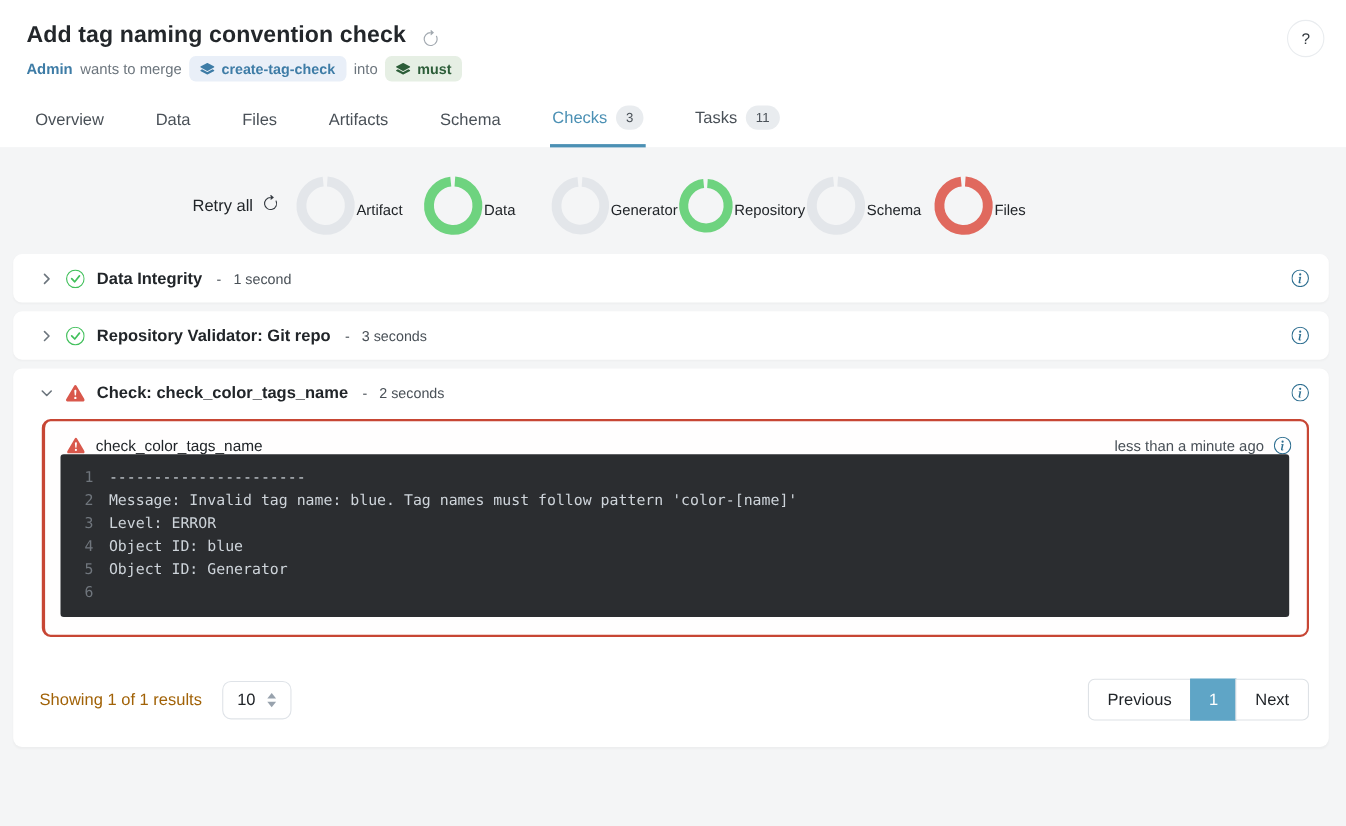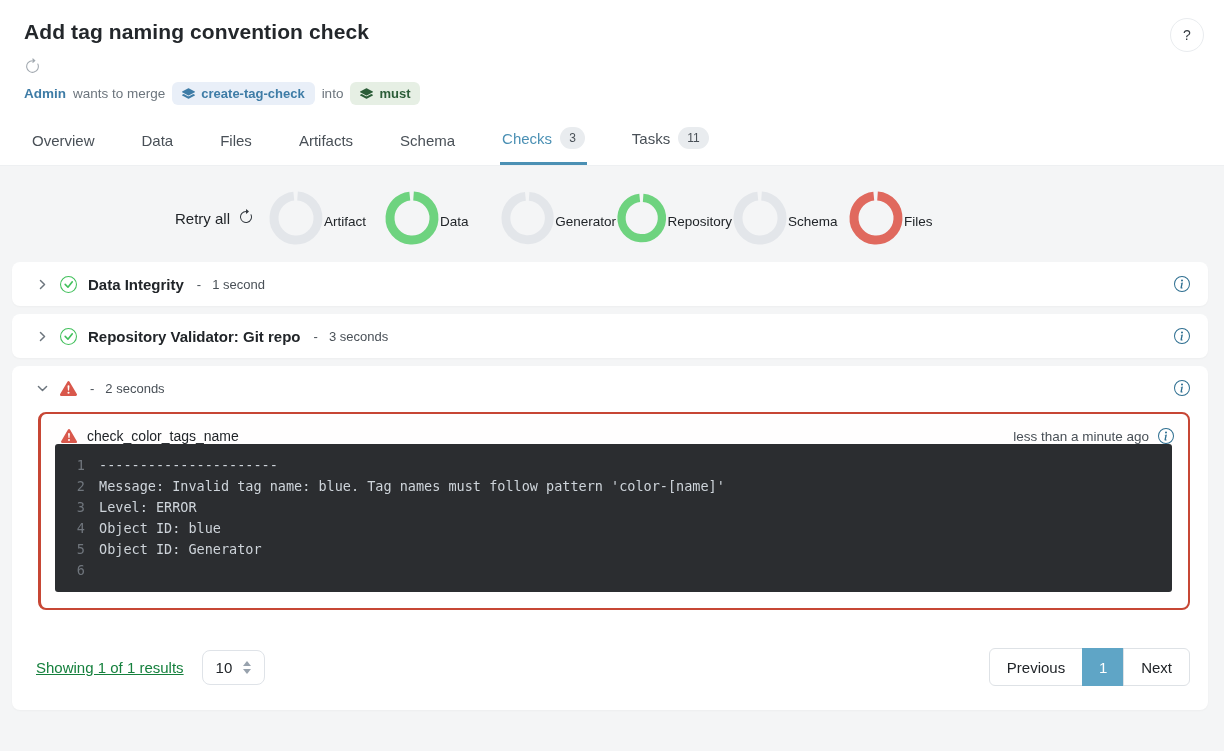--- a/index.html
+++ b/index.html
@@ -6,21 +6,21 @@
   html,body { margin:0; padding:0; }
   body {
     width:1224px; height:751px;
     background:#f4f5f6;
     font-family:"Liberation Sans", sans-serif;
     color:#212529;
     overflow:hidden;
   }
   .top { background:#ffffff; }
   .header { padding:20px 24px 0 24px; position:relative; }
-  .title-row { display:flex; align-items:flex-start; gap:14px;flex-direction:column; }
+  .title-row { display:flex; align-items:flex-end; gap:14px; }
   .page-title { font-size:21px; font-weight:bold; color:#23272b; margin:0; letter-spacing:.1px; }
   .refresh-muted { color:#a2a9b0; display:inline-flex; }
   .help-btn {
     position:absolute; right:20px; top:18px;
     width:34px; height:34px; border-radius:50%;
     border:1px solid #e9ecef; background:#fff;
     display:flex; align-items:center; justify-content:center;
     font-size:14px; color:#343a40; cursor:pointer;
   }
   .byline { margin-top:7px; display:flex; align-items:center; gap:7px; font-size:13.5px; color:#6c757d; }
@@ -71,21 +71,21 @@
     background:#2b2d30; border-radius:3px; margin:0 2px;
     padding:11px 12px; 
     font-family:"DejaVu Sans Mono","Liberation Mono",monospace;
     font-size:13.5px; line-height:21px; color:#ced4da;
     min-height:148px;
   }
   .code-line { display:flex; white-space:pre; }
   .line-num { width:18px; flex:none; text-align:right; color:#70767d; margin-right:14px; user-select:none; }
 
   .card-footer { display:flex; align-items:center; padding:16px 18px 24px 24px; }
-  .showing-text { font-size:15px; color:#15803d;text-decoration:underline; }
+  .showing-text { font-size:15px; color:#a16207; }
   .page-size-select {
     margin-left:18px; display:flex; align-items:center; gap:11px;
     border:1px solid #dfe3e8; border-radius:8px; padding:8px 13px;
     font-size:15px; color:#212529; background:#fff; cursor:pointer;
   }
   .sel-arrows { display:flex; flex-direction:column; gap:3px; }
   .tri-up   { width:0; height:0; border-left:4px solid transparent; border-right:4px solid transparent; border-bottom:5px solid #98a2ad; }
   .tri-down { width:0; height:0; border-left:4px solid transparent; border-right:4px solid transparent; border-top:5px solid #98a2ad; }
   .pagination { margin-left:auto; display:flex; }
   .page-btn {
@@ -294,20 +294,21 @@
       <span class="chev">
         <svg width="13" height="13" viewBox="0 0 16 16">
             <use href="#i-chevron-down"></use>
           </svg>
       </span>
       <span style="color:#d9584c;display:inline-flex">
         <svg width="17" height="17" viewBox="0 0 16 16">
             <use href="#i-warn-triangle"></use>
           </svg>
       </span>
+      <span class="check-title">Check: check_color_tags_name</span>
       <span class="check-sep">-</span>
       <span class="check-duration">2 seconds</span>
       <span class="spacer"></span>
       <span class="info-icon">
         <svg width="16" height="16" viewBox="0 0 16 16">
             <use href="#i-info"></use>
           </svg>
       </span>
     </div>
 

